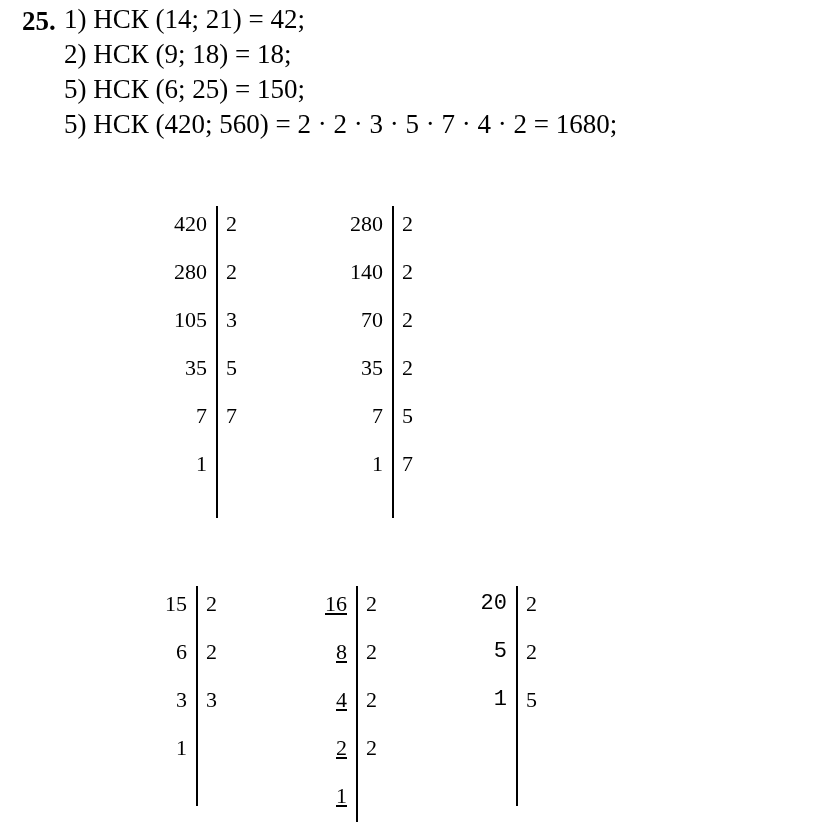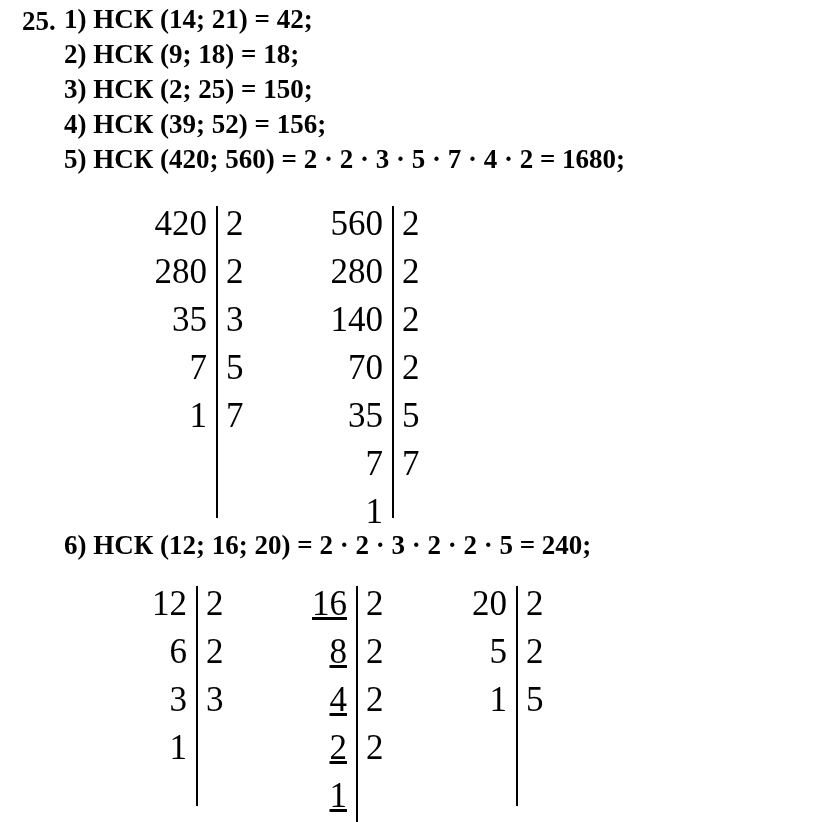--- a/index.html
+++ b/index.html
@@ -28,21 +28,21 @@
     font-size: 27px;
     letter-spacing: 0px;
   }
   .lines {
     position: absolute;
     left: 64px;
     top: 2px;
     width: 770px;
   }
   .line {
-    font-weight: bold;
+    font-weight: normal;
     font-size: 27px;
     line-height: 35px;
     white-space: pre;
   }
   
   .table-block {
     position: absolute;
   }
   .ftable {
     display: flex;
@@ -62,21 +62,21 @@
     text-align: right;
     padding-right: 9px;
   }
   .divcol .cell {
     text-align: left;
     padding-left: 10px;
   }
   .cell {
     height: 48px;
     line-height: 48px;
-    font-size: 35px;
+    font-size: 22px;
     white-space: pre;
   }
   .cell.empty {
     color: transparent;
   }
   .vrule {
     position: absolute;
     top: 6px;
     width: 2px;
     background: #000;
@@ -85,52 +85,51 @@
 </head>
 <body>
 
 <div class="page">
 
   <div class="exercise-number">25.</div>
 
   <div class="lines">
     <div class="line">1) НСК (14; 21) = 42;</div>
     <div class="line">2) НСК (9; 18) = 18;</div>
-    <div class="line">3) НСК (2; 25) = 150;</div>
-    <div class="line">4) НСК (39; 52) = 156;</div>
+    <div class="line">5) НСК (6; 25) = 150;</div>
     <div class="line">5) НСК (420; 560) = 2 · 2 · 3 · 5 · 7 · 4 · 2 = 1680;</div>
   </div>
 
   <div class="table-block" style="left:130px; top:200px;">
     <div class="ftable">
       <div class="fcol numcol" style="width:86px;">
         <div class="cells">
           <div class="cell">420</div>
           <div class="cell">280</div>
+          <div class="cell">105</div>
           <div class="cell">35</div>
           <div class="cell">7</div>
           <div class="cell">1</div>
           <div class="cell empty"></div>
         </div>
       </div>
       <div class="fcol divcol" style="width:80px;">
         <div class="vrule" style="left:0px; height:312px;"></div>
         <div class="cells">
           <div class="cell">2</div>
           <div class="cell">2</div>
           <div class="cell">3</div>
           <div class="cell">5</div>
           <div class="cell">7</div>
           <div class="cell empty"></div>
           <div class="cell empty"></div>
         </div>
       </div>
       <div class="fcol numcol" style="width:96px;">
         <div class="cells">
-          <div class="cell">560</div>
           <div class="cell">280</div>
           <div class="cell">140</div>
           <div class="cell">70</div>
           <div class="cell">35</div>
           <div class="cell">7</div>
           <div class="cell">1</div>
         </div>
       </div>
       <div class="fcol divcol" style="width:60px;">
         <div class="vrule" style="left:0px; height:312px;"></div>
@@ -140,29 +139,26 @@
           <div class="cell">2</div>
           <div class="cell">2</div>
           <div class="cell">5</div>
           <div class="cell">7</div>
           <div class="cell empty"></div>
         </div>
       </div>
     </div>
   </div>
 
-  <div class="lines" style="top:528px;">
-    <div class="line">6) НСК (12; 16; 20) = 2 · 2 · 3 · 2 · 2 · 5 = 240;</div>
-  </div>
 
   <div class="table-block" style="left:130px; top:580px;">
     <div class="ftable">
       <div class="fcol numcol" style="width:66px;">
         <div class="cells">
-          <div class="cell">12</div>
+          <div class="cell">15</div>
           <div class="cell">6</div>
           <div class="cell">3</div>
           <div class="cell">1</div>
           <div class="cell empty"></div>
         </div>
       </div>
       <div class="fcol divcol" style="width:84px;">
         <div class="vrule" style="left:0px; height:220px;"></div>
         <div class="cells">
           <div class="cell">2</div>
@@ -184,21 +180,21 @@
       <div class="fcol divcol" style="width:84px;">
         <div class="vrule" style="left:0px; height:268px;"></div>
         <div class="cells">
           <div class="cell">2</div>
           <div class="cell">2</div>
           <div class="cell">2</div>
           <div class="cell">2</div>
           <div class="cell empty"></div>
         </div>
       </div>
-      <div class="fcol numcol" style="width:76px;">
+      <div class="fcol numcol" style="width:76px;font-family:Liberation Mono, monospace;">
         <div class="cells">
           <div class="cell">20</div>
           <div class="cell">5</div>
           <div class="cell">1</div>
           <div class="cell empty"></div>
         </div>
       </div>
       <div class="fcol divcol" style="width:60px;">
         <div class="vrule" style="left:0px; height:220px;"></div>
         <div class="cells">

